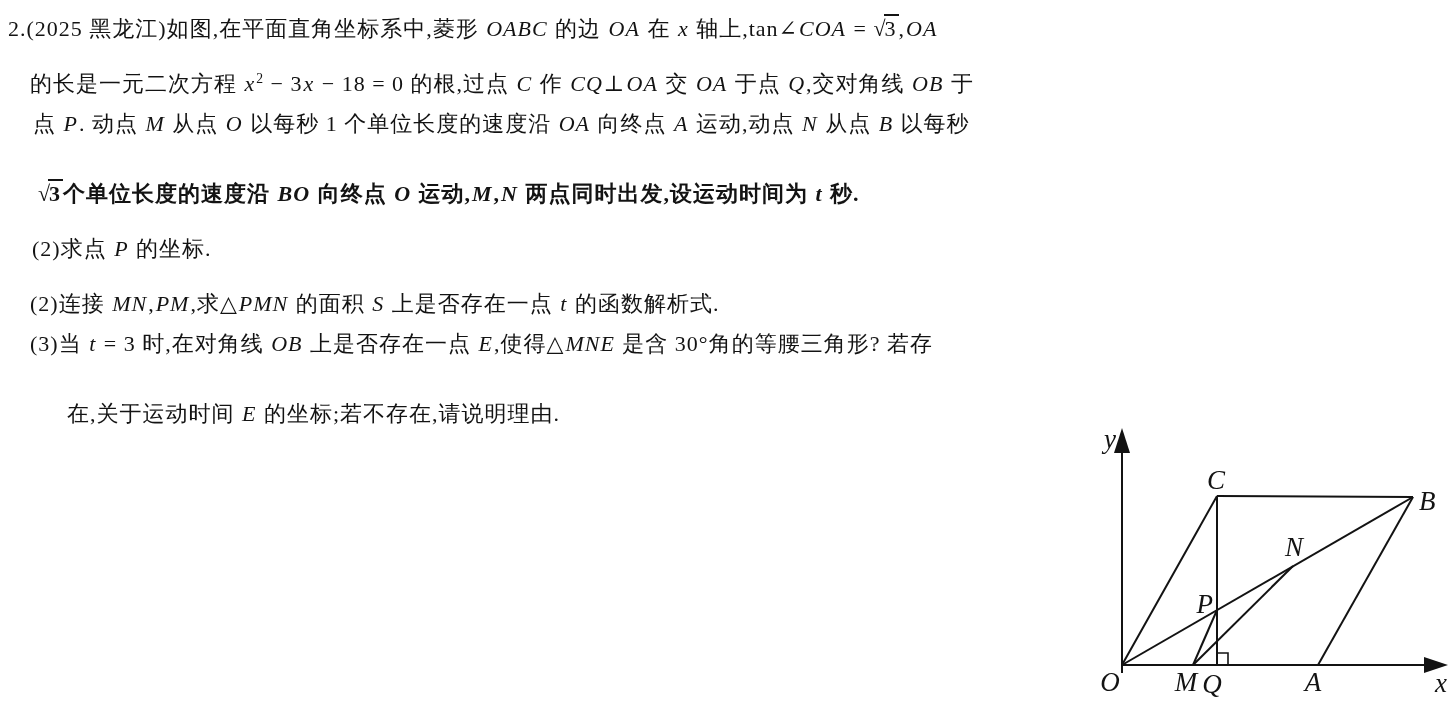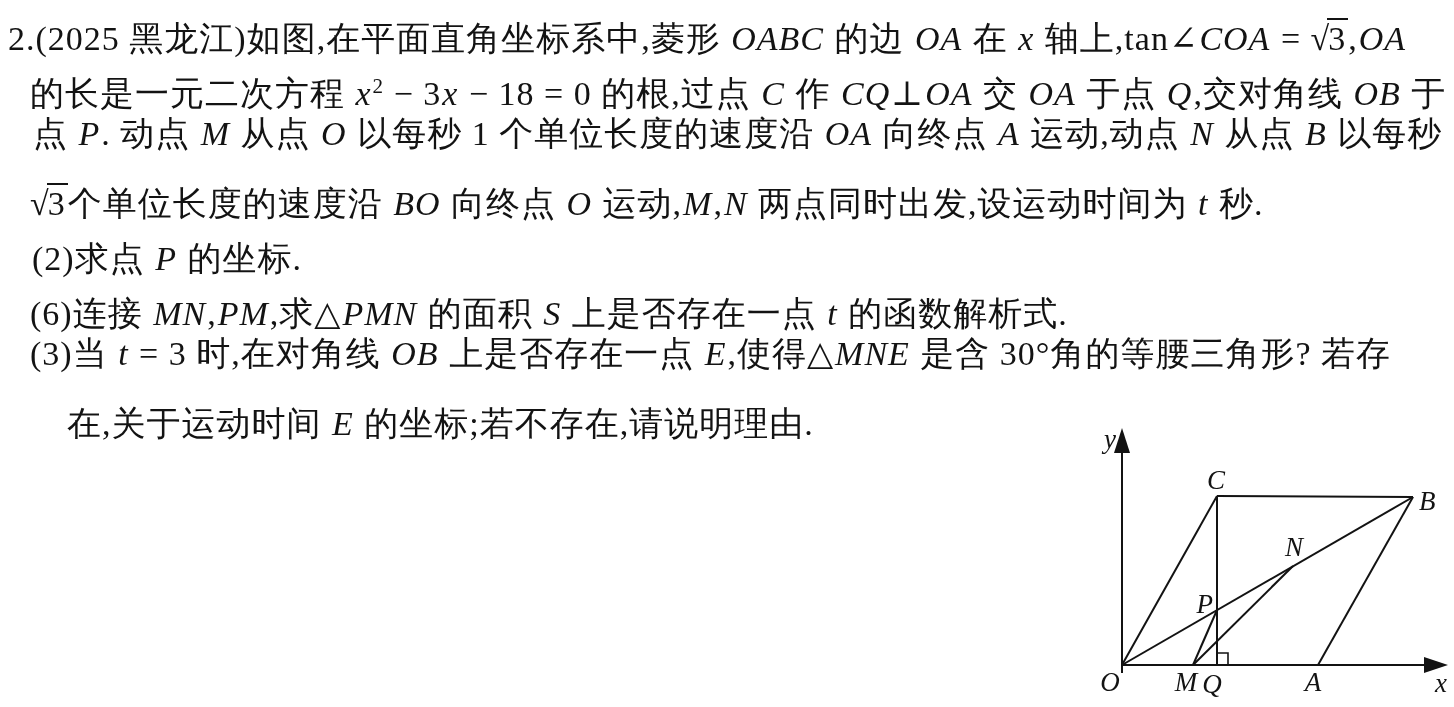--- a/index.html
+++ b/index.html
@@ -11,24 +11,23 @@
     position: relative;
     width: 1454px;
     height: 707px;
     overflow: hidden;
     font-family: "Liberation Serif", "DejaVu Serif", serif;
     color: #131313;
   }
   .pline {
     position: absolute;
     white-space: nowrap;
-    font-size: 34px;
+    font-size: 22px;
     line-height: 47px;
     letter-spacing: 1px;
-    margin-top: 10px;
   }
   .it {
     font-style: italic;
     padding: 0 1px;
   }
   .sup {
     font-size: 0.62em;
     vertical-align: super;
     line-height: 0;
   }
@@ -53,23 +52,23 @@
     fill: #131313;
   }
 </style>
 </head>
 <body>
 
 <div id="problem-text">
     <div class="pline" style="top: 5px; left: 8px;"><span>2.(2025 黑龙江)如图,在平面直角坐标系中,菱形 </span><span class="it">OABC</span><span> 的边 </span><span class="it">OA</span><span> 在 </span><span class="it">x</span><span> 轴上,tan∠</span><span class="it">COA</span><span> = </span><span class="sqrt"><span class="rad">√</span><span class="radicand">3</span></span><span>,</span><span class="it">OA</span></div>
     <div class="pline" style="top: 60px; left: 30px;"><span>的长是一元二次方程 </span><span class="it">x</span><span class="sup">2</span><span> − 3</span><span class="it">x</span><span> − 18 = 0 的根,过点 </span><span class="it">C</span><span> 作 </span><span class="it">CQ</span><span>⊥</span><span class="it">OA</span><span> 交 </span><span class="it">OA</span><span> 于点 </span><span class="it">Q</span><span>,交对角线 </span><span class="it">OB</span><span> 于</span></div>
     <div class="pline" style="top: 100px; left: 33px;"><span>点 </span><span class="it">P</span><span>. 动点 </span><span class="it">M</span><span> 从点 </span><span class="it">O</span><span> 以每秒 1 个单位长度的速度沿 </span><span class="it">OA</span><span> 向终点 </span><span class="it">A</span><span> 运动,动点 </span><span class="it">N</span><span> 从点 </span><span class="it">B</span><span> 以每秒</span></div>
-    <div class="pline" style="top: 170px; left: 30px;"><span class="sqrt"><span class="rad">√</span><span class="radicand">3</span></span><span>个单位长度的速度沿 </span><span class="it">BO</span><span> 向终点 </span><span class="it">O</span><span> 运动,</span><span class="it">M</span><span>,</span><span class="it">N</span><span> 两点同时出发,设运动时间为 </span><span class="it">t</span><span> 秒.</span></div>
+    <div class="pline" style="top: 170px; left: 38px; font-weight: bold;"><span class="sqrt"><span class="rad">√</span><span class="radicand">3</span></span><span>个单位长度的速度沿 </span><span class="it">BO</span><span> 向终点 </span><span class="it">O</span><span> 运动,</span><span class="it">M</span><span>,</span><span class="it">N</span><span> 两点同时出发,设运动时间为 </span><span class="it">t</span><span> 秒.</span></div>
     <div class="pline" style="top: 225px; left: 32px;"><span>(2)求点 </span><span class="it">P</span><span> 的坐标.</span></div>
-    <div class="pline" style="top: 280px; left: 30px;"><span>(6)连接 </span><span class="it">MN</span><span>,</span><span class="it">PM</span><span>,求△</span><span class="it">PMN</span><span> 的面积 </span><span class="it">S</span><span> 上是否存在一点 </span><span class="it">t</span><span> 的函数解析式.</span></div>
+    <div class="pline" style="top: 280px; left: 30px;"><span>(2)连接 </span><span class="it">MN</span><span>,</span><span class="it">PM</span><span>,求△</span><span class="it">PMN</span><span> 的面积 </span><span class="it">S</span><span> 上是否存在一点 </span><span class="it">t</span><span> 的函数解析式.</span></div>
     <div class="pline" style="top: 320px; left: 30px;"><span>(3)当 </span><span class="it">t</span><span> = 3 时,在对角线 </span><span class="it">OB</span><span> 上是否存在一点 </span><span class="it">E</span><span>,使得△</span><span class="it">MNE</span><span> 是含 30°角的等腰三角形? 若存</span></div>
     <div class="pline" style="top: 390px; left: 67px;"><span>在,关于运动时间 </span><span class="it">E</span><span> 的坐标;若不存在,请说明理由.</span></div>
   </div>
 
 <div id="figure-wrap">
   <svg width="369" height="287" viewBox="1085 420 369 287" xmlns="http://www.w3.org/2000/svg">
     <g stroke="#131313" stroke-width="2" fill="none">
       <line x1="1122" y1="673" x2="1122" y2="450"></line>
       <line x1="1122" y1="665" x2="1430" y2="665"></line>
       <line x1="1122" y1="665" x2="1217" y2="496"></line>

